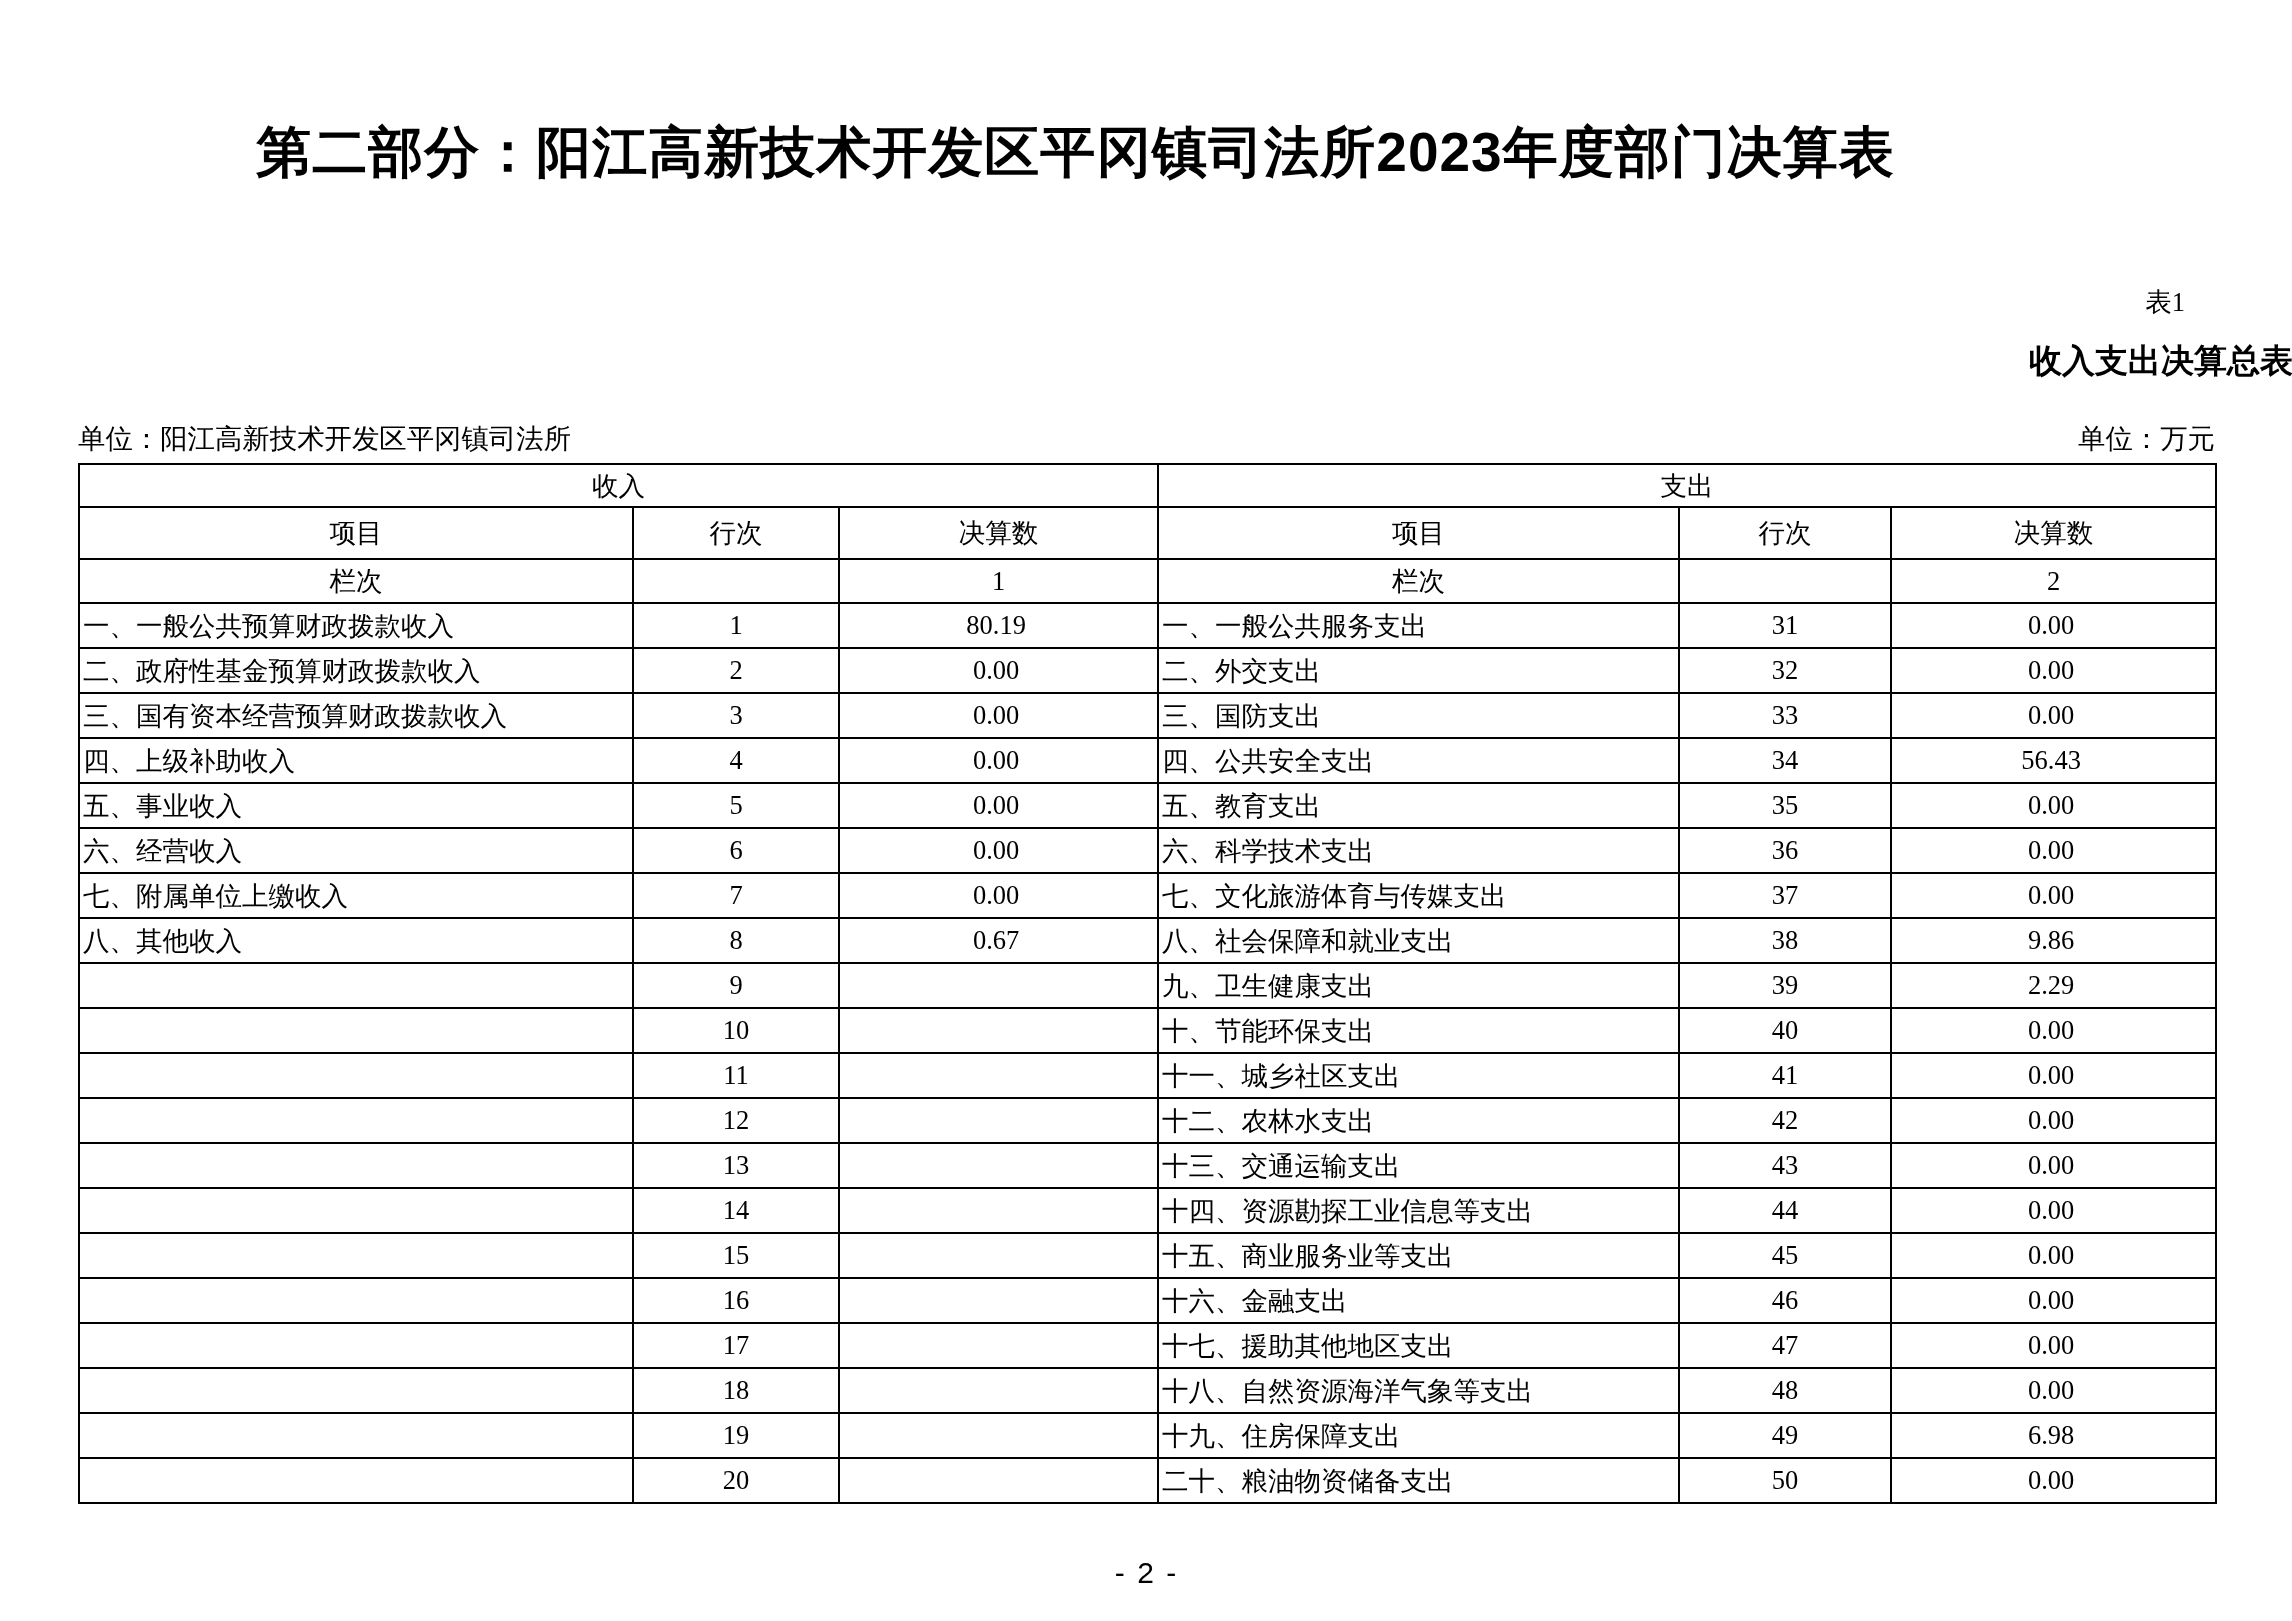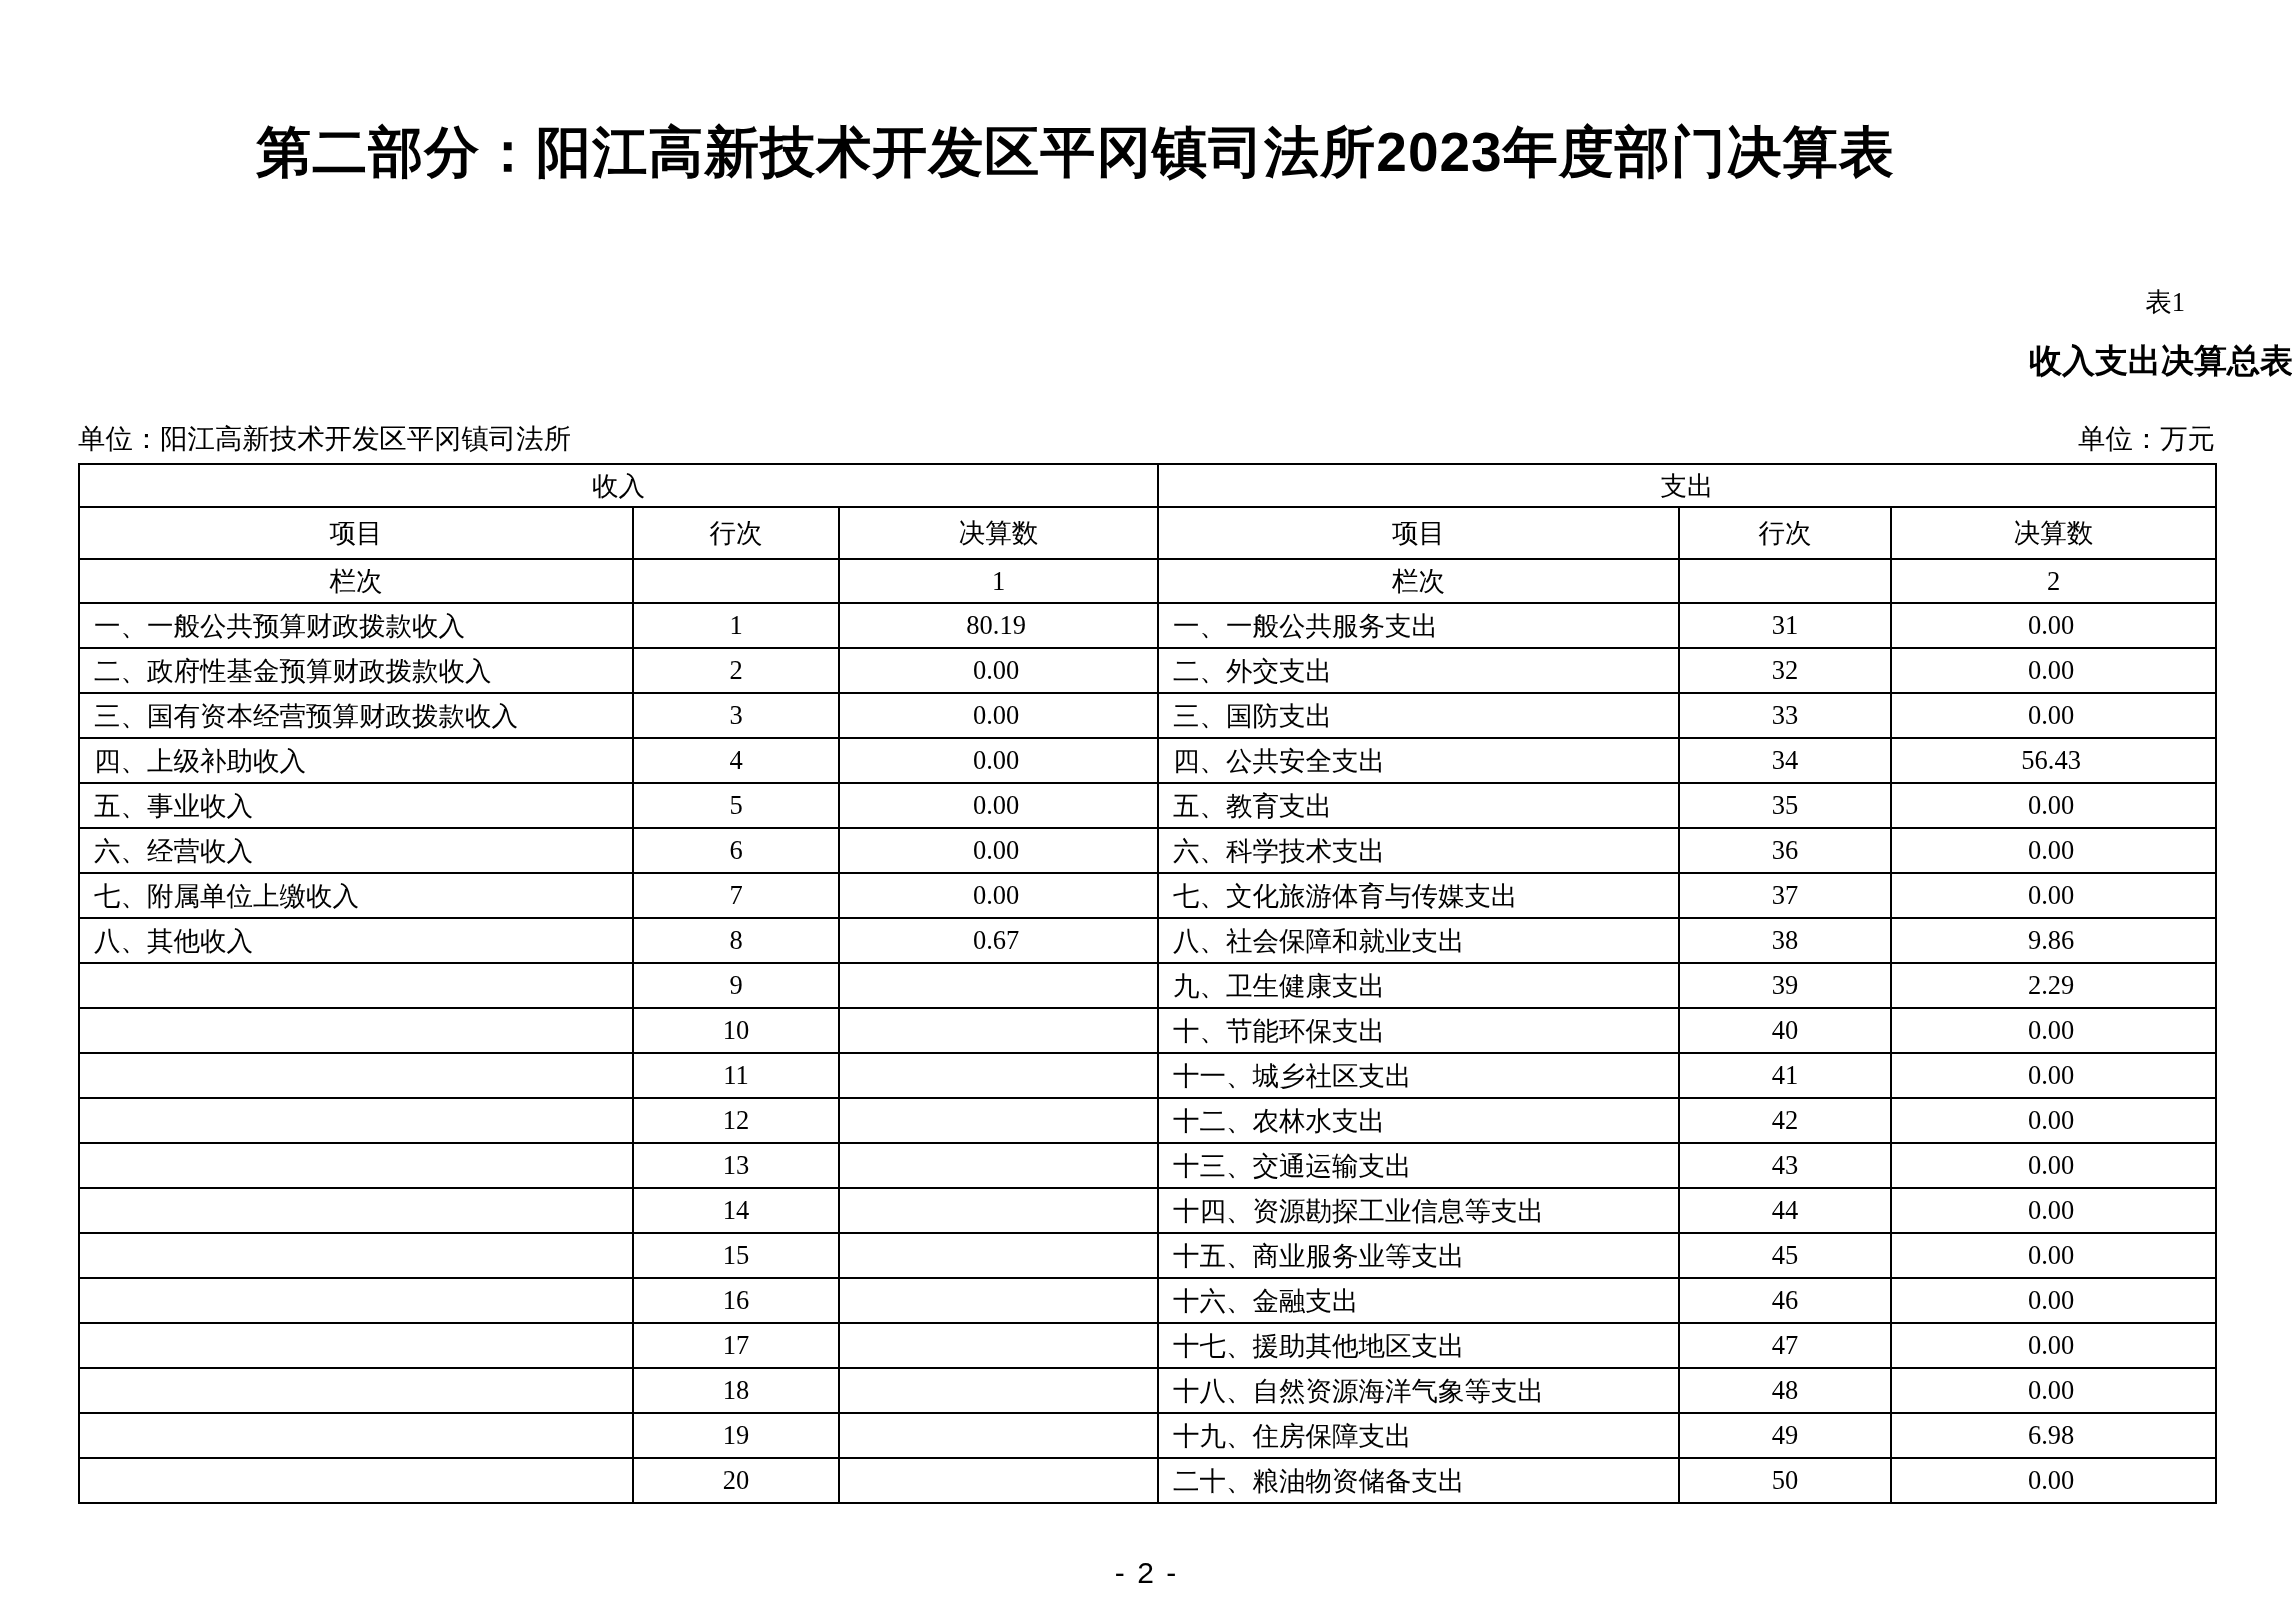--- a/index.html
+++ b/index.html
@@ -68,21 +68,21 @@
     overflow: hidden;
     white-space: nowrap;
     padding: 0;
     vertical-align: middle;
   }
   .acct-table { border: 2.9px solid #000; }
   .acct-table tr.band-row th { height: 43px; text-align: center; }
   .acct-table tr.colhead-row th { height: 52px; text-align: center; border-radius: 11px; }
   .acct-table tr.lanci-row td { height: 44px; text-align: center; font-family: Liberation Serif, serif; }
   .acct-table tbody tr { height: 45px; }
-  .acct-table td.item { text-align: left; padding-left: 14px; }
+  .acct-table td.item { text-align: left; padding-left: 3px; }
   .acct-table td.line { text-align: center; }
   .acct-table td.value { text-align: center; padding-right: 4.9px; }
   .page-number {
     position: absolute;
     top: 1556px;
     left: 0;
     width: 2293px;
     text-align: center;
     font-family: "Liberation Sans", sans-serif;
     font-size: 30px;

